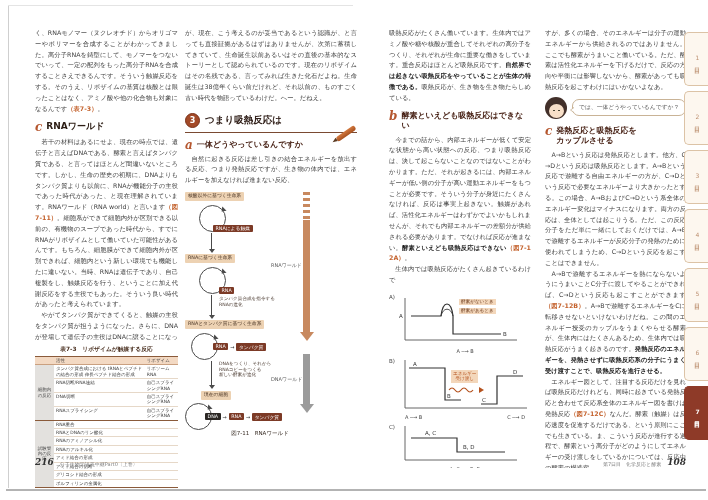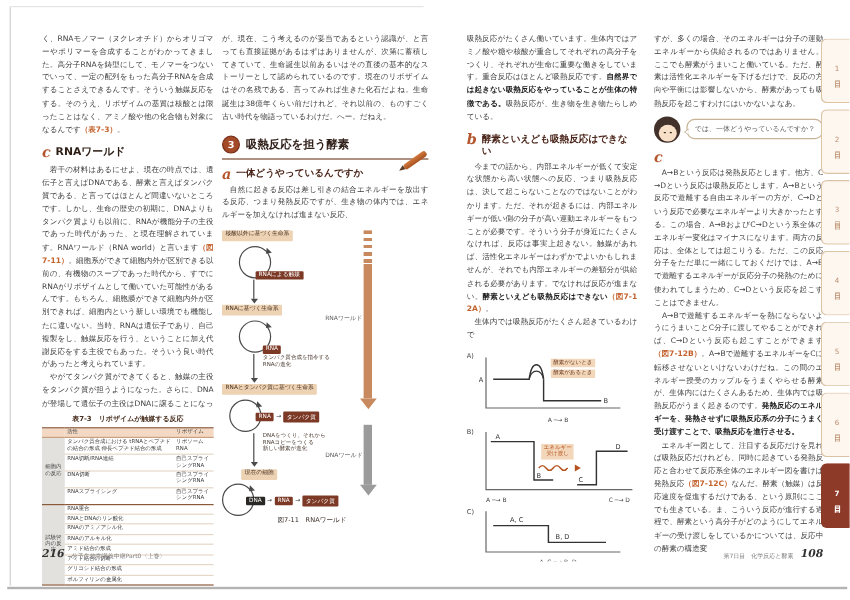--- a/index.html
+++ b/index.html
@@ -198,21 +198,21 @@
 
     <div class="footer" style="left:0">
       <span class="pageno">216</span>
       <span class="smallfoot">分子生物学講義中継Part0〈上巻〉</span>
     </div>
 
     <div class="col" style="left:150px;width:172px;height:458px">
       <p class="body">が、現在、こう考えるのが妥当であるという認識が、と言っても直接証拠があるはずはありませんが、次第に蓄積してきていて、生命誕生以前あるいはその直後の基本的なストーリーとして認められているのです。現在のリボザイムはその名残である、言ってみれば生きた化石だよね。生命誕生は38億年くらい前だけれど、それ以前の、ものすごく古い時代を物語っているわけだ。へー。だねえ。</p>
       <div class="sec3">
         <div class="sec3-num">3</div>
-        <div class="sec3-title">吸熱反応を担う酵素</div>
+        <div class="sec3-title">つまり吸熱反応は</div>
         <div class="pencil"></div>
       </div>
       <div class="subh">
         <span class="subicon">a</span>
         <span class="subtitle">一体どうやっているんですか</span>
       </div>
       <p class="body">　自然に起きる反応は差し引きの結合エネルギーを放出する反応、つまり発熱反応ですが、生き物の体内では、エネルギーを加えなければ進まない反応、</p>
 
       <div class="fig711">
         <div class="fbox" style="left:0;top:0">核酸以外に基づく生命系</div>
@@ -336,20 +336,24 @@
       <div class="avrow">
         <div class="avatar">
           <div class="av-hair"></div>
           <div class="av-face"></div>
           <div class="av-eyes"></div>
         </div>
         <div class="bubble">では、一体どうやっているんですか？</div>
       </div>
       <div class="subh">
         <span class="subicon">c</span>
+        <span class="subtitle">
+          <div>発熱反応と吸熱反応を</div>
+          <div>カップルさせる</div>
+        </span>
       </div>
       <p class="body">　A→Bという反応は発熱反応とします。他方、C→Dという反応は吸熱反応とします。A→Bという反応で遊離する自由エネルギーの方が、C→Dという反応で必要なエネルギーより大きかったとする。この場合、A→BおよびC→Dという系全体のエネルギー変化はマイナスになります。両方の反応は、全体としては起こりうる。ただ、この反応分子をただ単に一緒にしておくだけでは、A→Bで遊離するエネルギーが反応分子の発熱のために使われてしまうため、C→Dという反応を起こすことはできません。</p>
       <p class="body"><span>　A→Bで遊離するエネルギーを熱にならないようにうまいことC分子に渡してやることができれば、C→Dという反応も起こすことができます</span><span class="ref">（図7-12B）</span><span>。A→Bで遊離するエネルギーをCに転移させないといけないわけだね。この間のエネルギー授受のカップルをうまくやらせる酵素が、生体内にはたくさんあるため、生体内では吸熱反応がうまく起きるのです。</span><span class="b">発熱反応のエネルギーを、発熱させずに吸熱反応系の分子にうまく受け渡すことで、吸熱反応を進行させる。</span></p>
       <p class="body"><span>　エネルギー図として、注目する反応だけを見れば吸熱反応だけれども、同時に起きている発熱反応と合わせて反応系全体のエネルギー図を書けば発熱反応</span><span class="ref">（図7-12C）</span><span>なんだ。酵素（触媒）は反応速度を促進するだけである、という原則にここでも生きている。ま、こういう反応が進行する過程で、酵素という高分子がどのようにしてエネルギーの受け渡しをしているかについては、反応中の酵素の構造変</span></p>
     </div>
 
     <div class="footer" style="right:0">
       <span class="smallfoot">第7日目　化学反応と酵素</span>
       <span class="pageno">108</span>
     </div>

